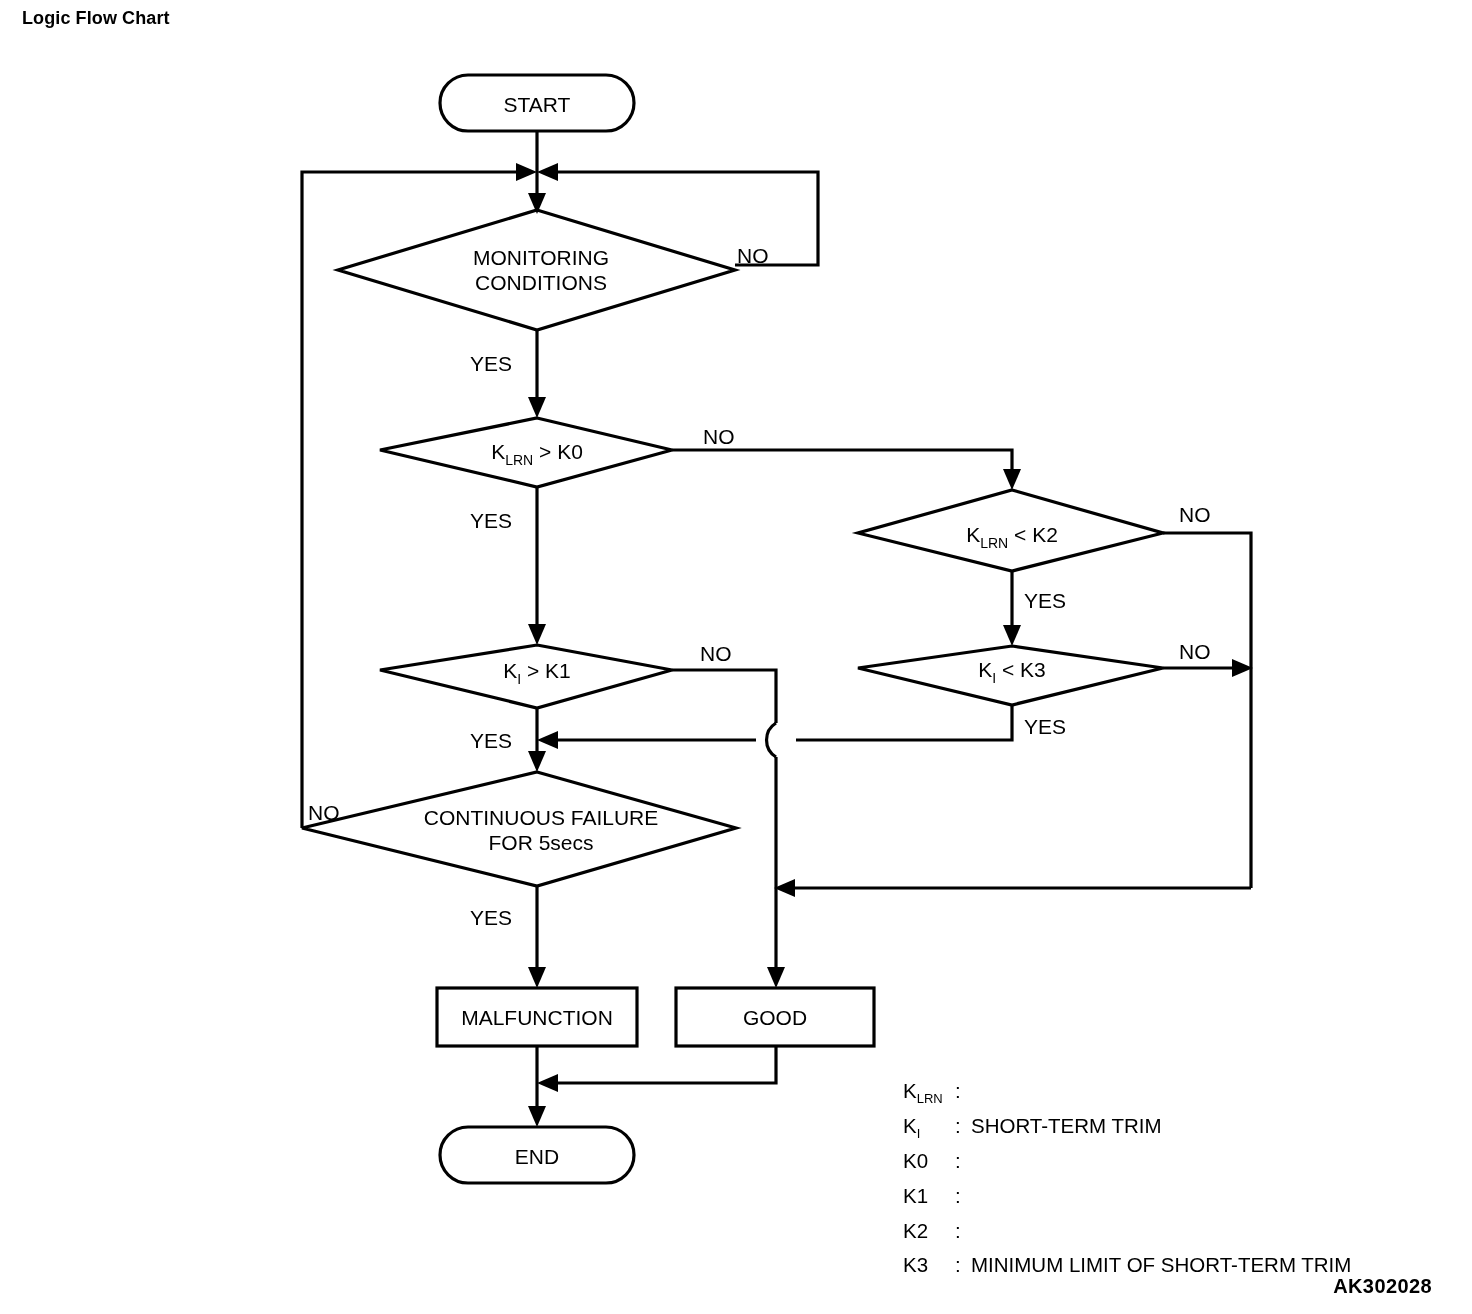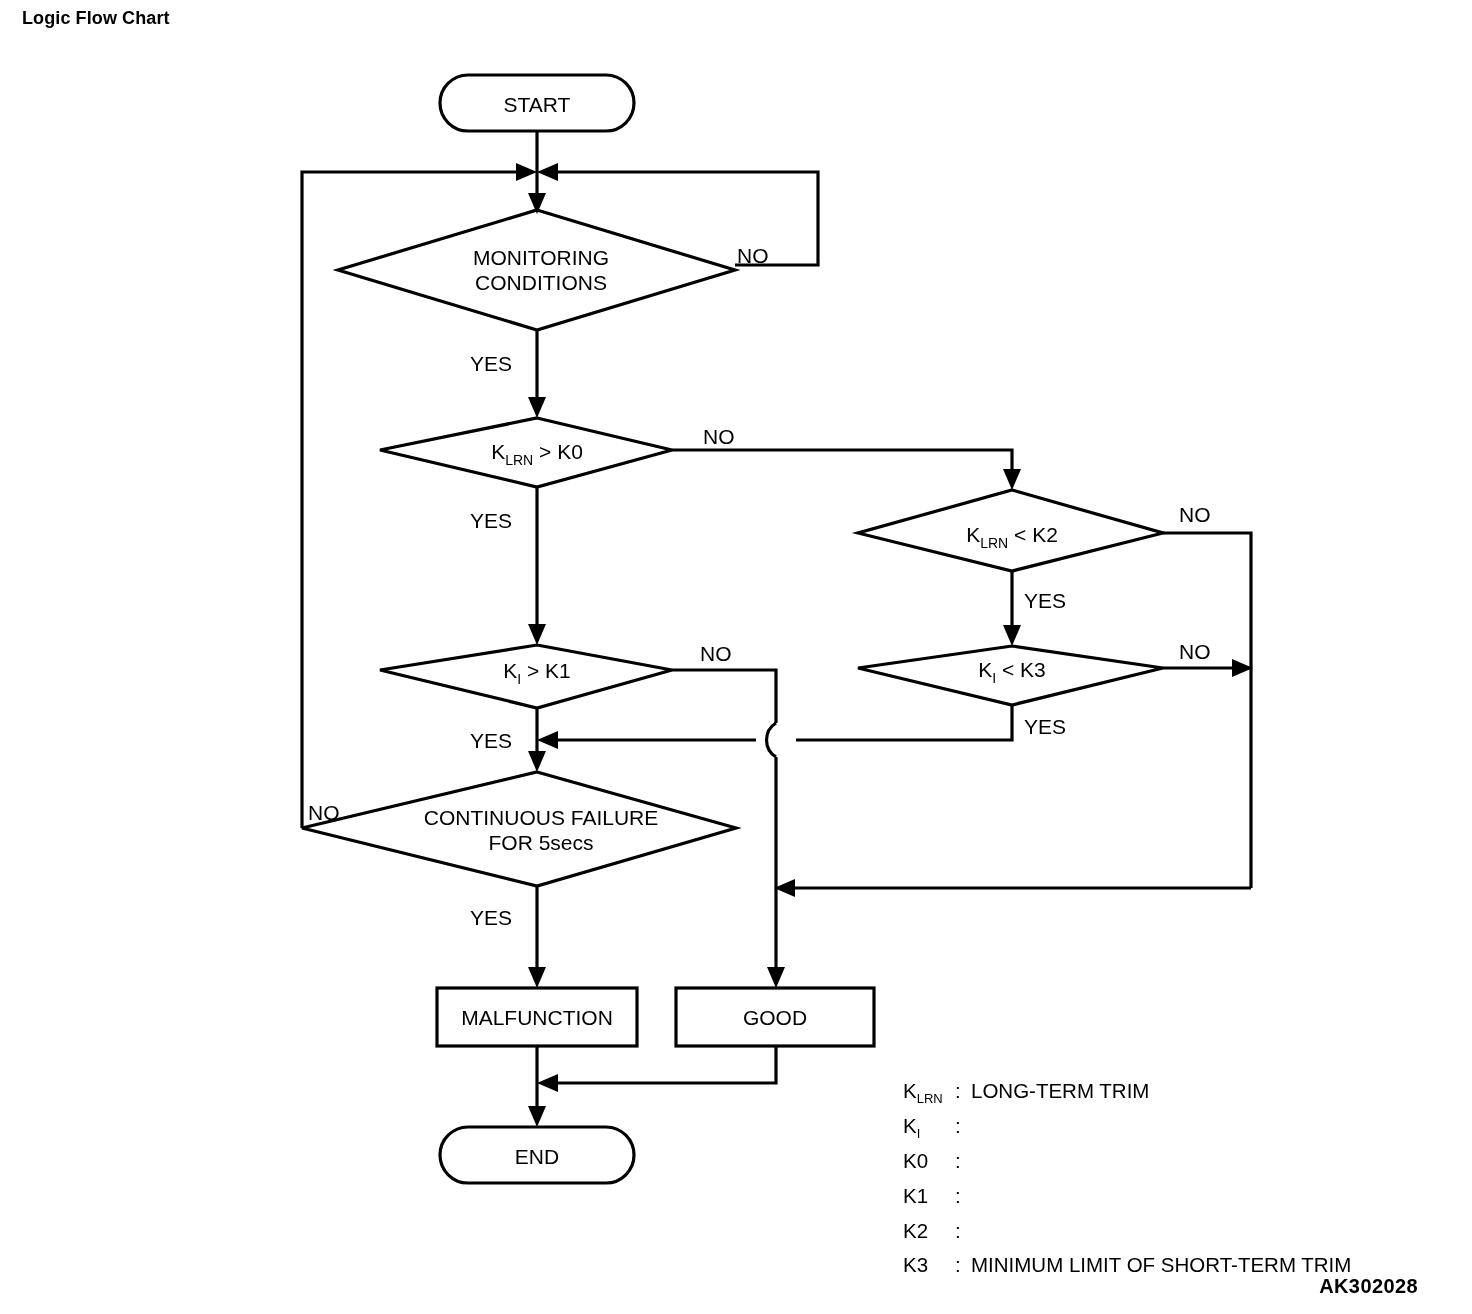--- a/index.html
+++ b/index.html
@@ -86,21 +86,21 @@
   }
   #legend .sep {
     width: 16px;
     flex: 0 0 16px;
   }
   #legend .desc {
     flex: 1 1 auto;
   }
   #doc-code {
     position: absolute;
-    right: 54px;
+    right: 40px;
     bottom: 16px;
     font-family: "Liberation Sans", sans-serif;
     font-size: 20px;
     font-weight: bold;
     letter-spacing: 0.4px;
   }
 </style>
 </head>
 <body>
 
@@ -267,25 +267,25 @@
   <text class="edge-label" x="1024" y="734">YES</text>
   <text class="edge-label" x="308" y="820">NO</text>
   <text class="edge-label" x="470" y="925">YES</text>
 
 </svg>
 
 <div id="legend">
   <div class="row">
     <span class="key"><span>K</span><sub>LRN</sub></span>
     <span class="sep">:</span>
-    <span class="desc">LONG-TERM TRIM</span>
   </div>
   <div class="row">
     <span class="key"><span>K</span><sub>I</sub></span>
     <span class="sep">:</span>
+    <span class="desc">SHORT-TERM TRIM</span>
   </div>
   <div class="row">
     <span class="key"><span>K0</span><sub></sub></span>
     <span class="sep">:</span>
   </div>
   <div class="row">
     <span class="key"><span>K1</span><sub></sub></span>
     <span class="sep">:</span>
   </div>
   <div class="row">

